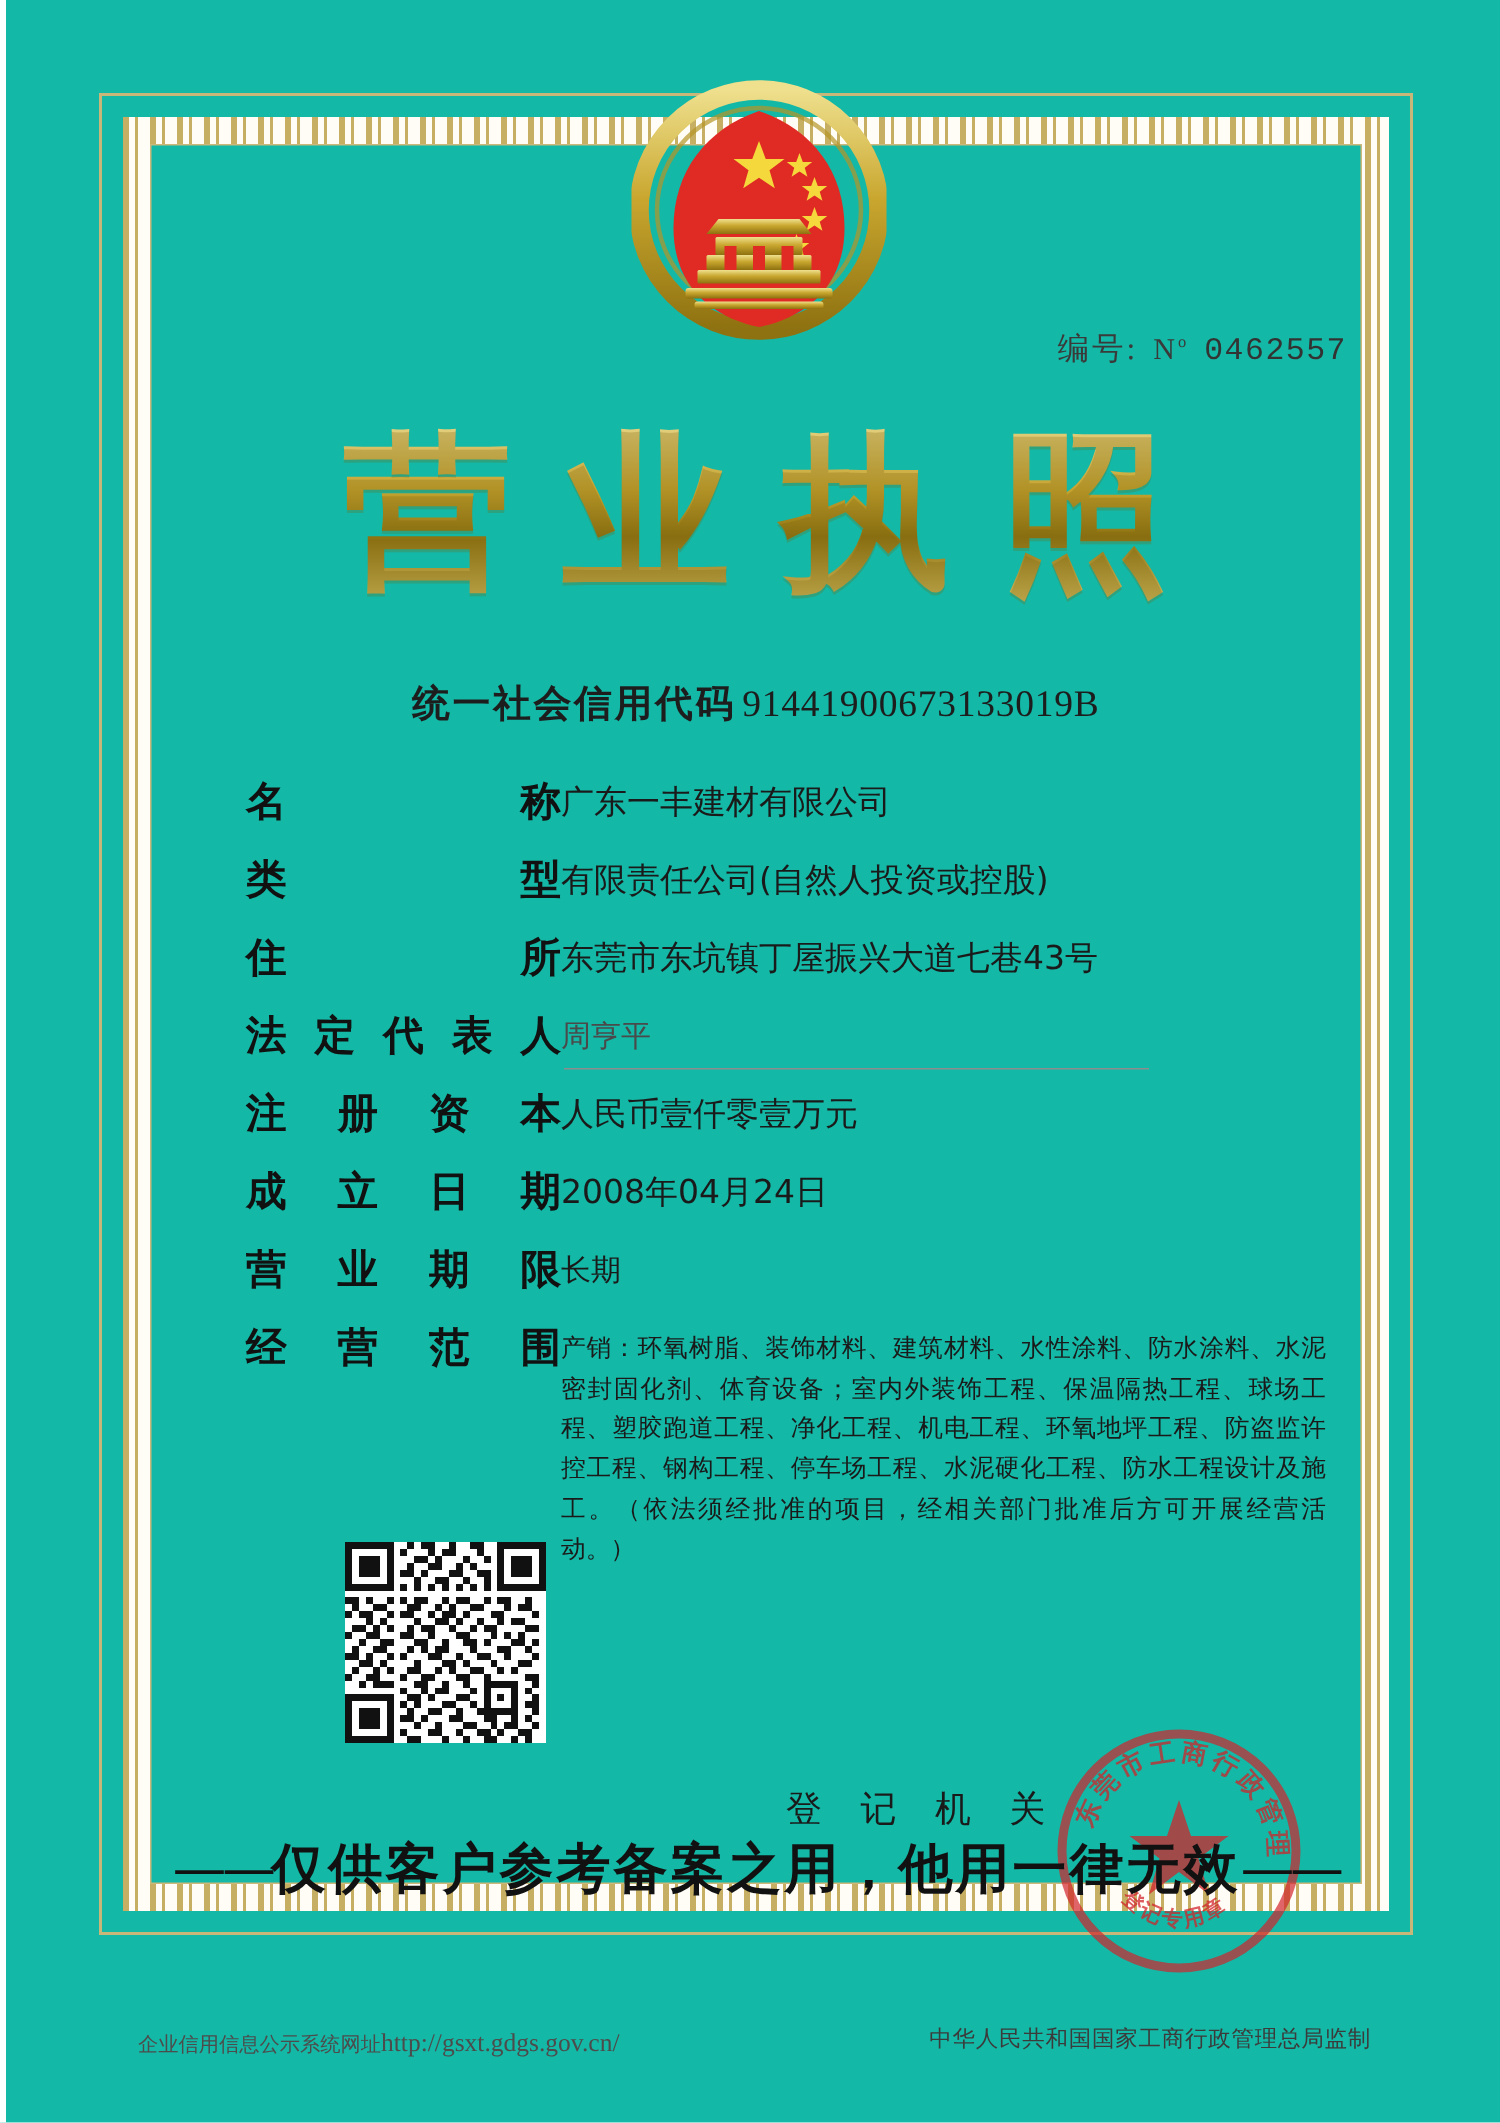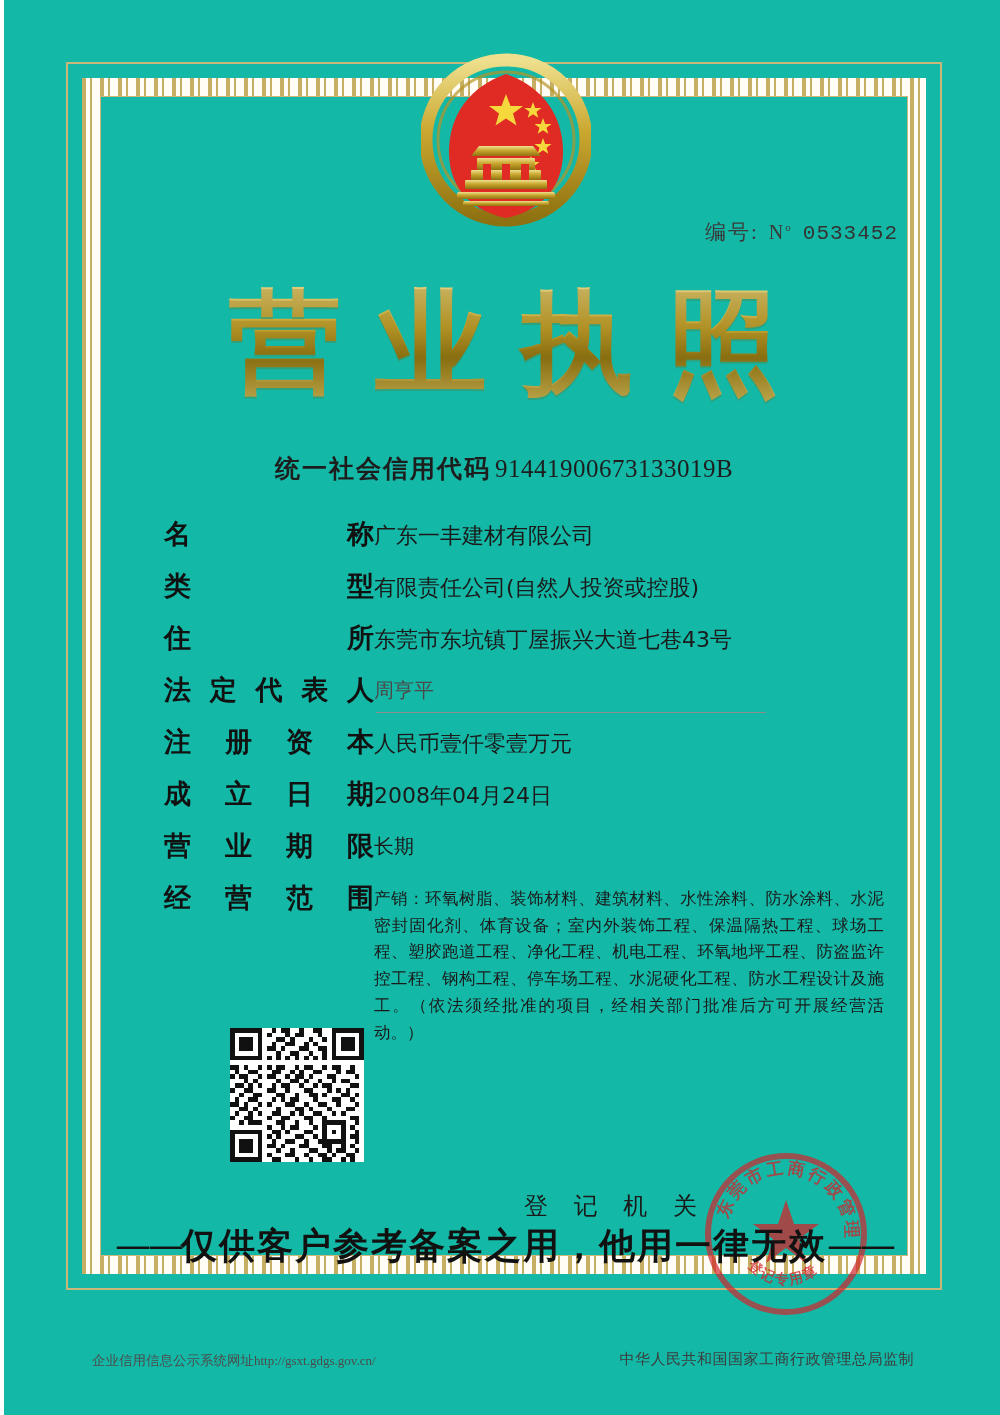--- a/index.html
+++ b/index.html
@@ -240,21 +240,21 @@
   .footer-left {
     position: absolute;
     left: 88px;
     top: 1352px;
     font-family: "DejaVu Sans", sans-serif;
     font-size: 13.5px;
     color: #4c4c4c;
   }
   .footer-left .url {
     font-family: "Liberation Serif", serif;
-    font-size: 13px;
+    font-size: 17px;
   }
   .footer-right {
     position: absolute;
     right: 90px;
     top: 1350px;
     font-family: "DejaVu Sans", sans-serif;
     font-size: 15px;
     color: #3b3b3b;
     letter-spacing: 0.5px;
     margin-left: 43px;
@@ -304,21 +304,21 @@
       <g fill="url(#gold)">
         <rect x="36" y="140" width="98" height="7" rx="2"></rect>
         <rect x="42" y="149" width="86" height="5" rx="2"></rect>
       </g>
     </svg>
   </div>
 
   <div class="serial">
     <span>编号:</span>
     <span class="no-mark">N<sup>o</sup></span>
-    <span class="num">0533452</span>
+    <span class="num">0462557</span>
   </div>
 
   <div class="title">营业执照</div>
 
   <div class="credit-row">
     <span class="credit-label">统一社会信用代码</span>
     <span class="credit-value">91441900673133019B</span>
   </div>
 
   <div class="fields">

